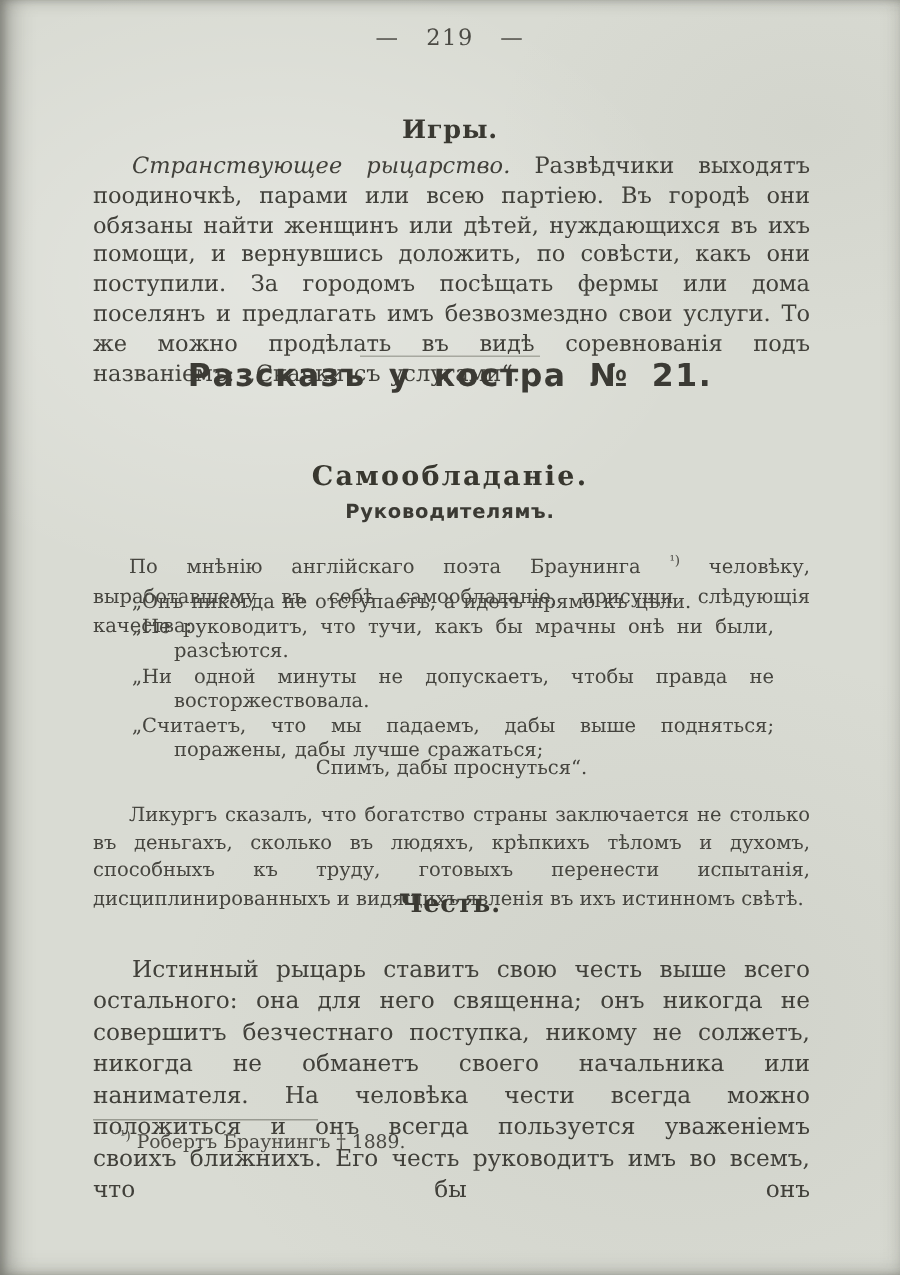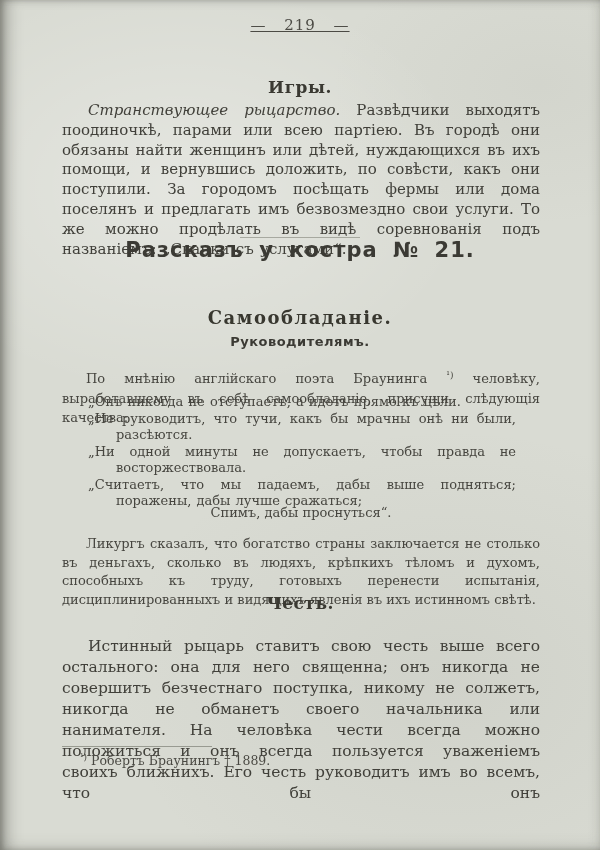--- a/index.html
+++ b/index.html
@@ -27,21 +27,20 @@
   }
   .abs { position: absolute; }
   .centered { left: 0; width: 600px; text-align: center; }
 
   .pagenum {
     top: 16px;
     font-size: 15px;
     color: #4b4a44;
     word-spacing: 12px;
     letter-spacing: 1px;
-    text-decoration: underline;
   }
   .games-heading {
     top: 50px;
     font-size: 17px;
     font-weight: bold;
     letter-spacing: 0.5px;
     color: #3a3932;
     margin-top: 27px;
   }
   .body-col { left: 62px; width: 478px; }

